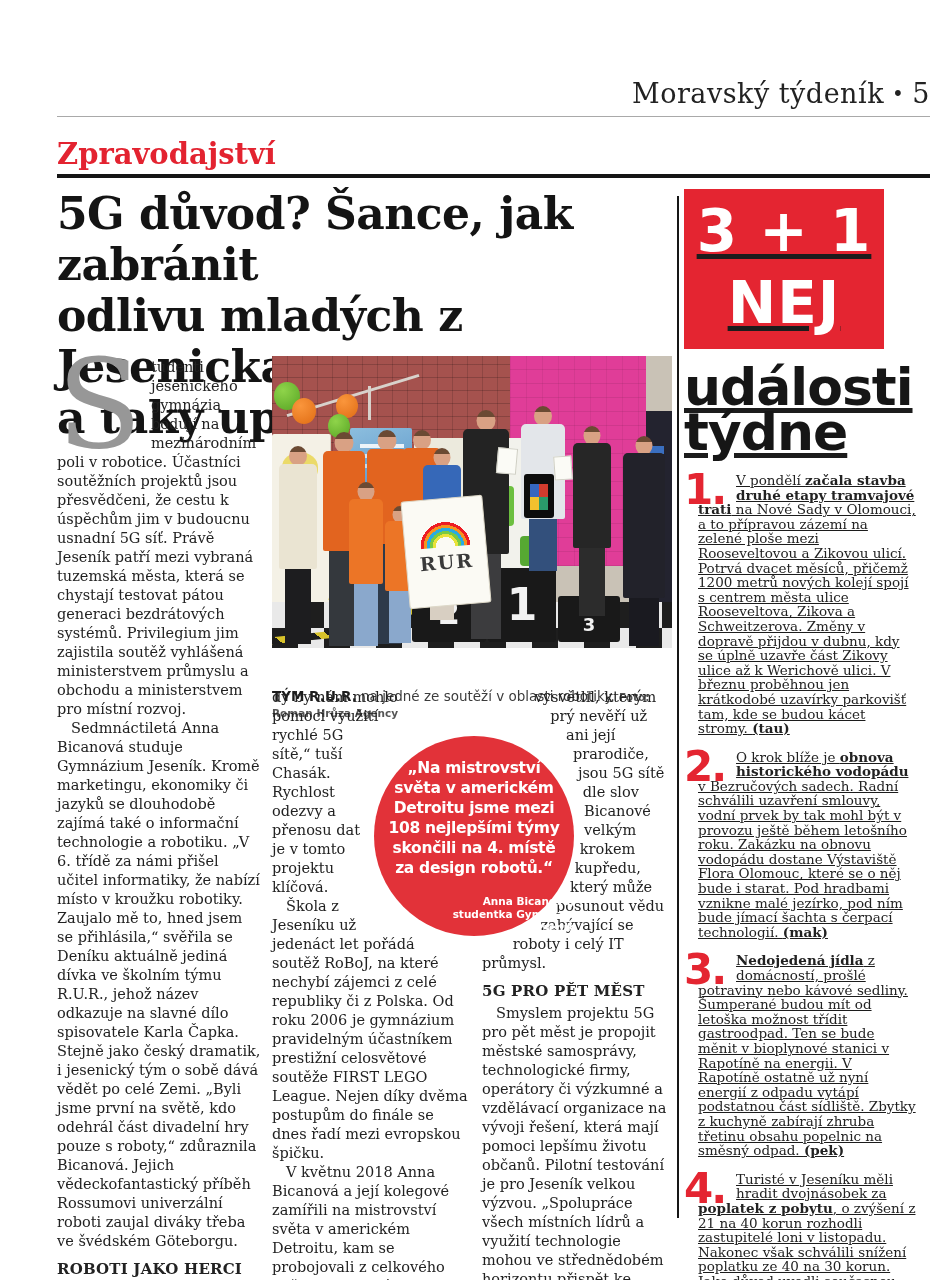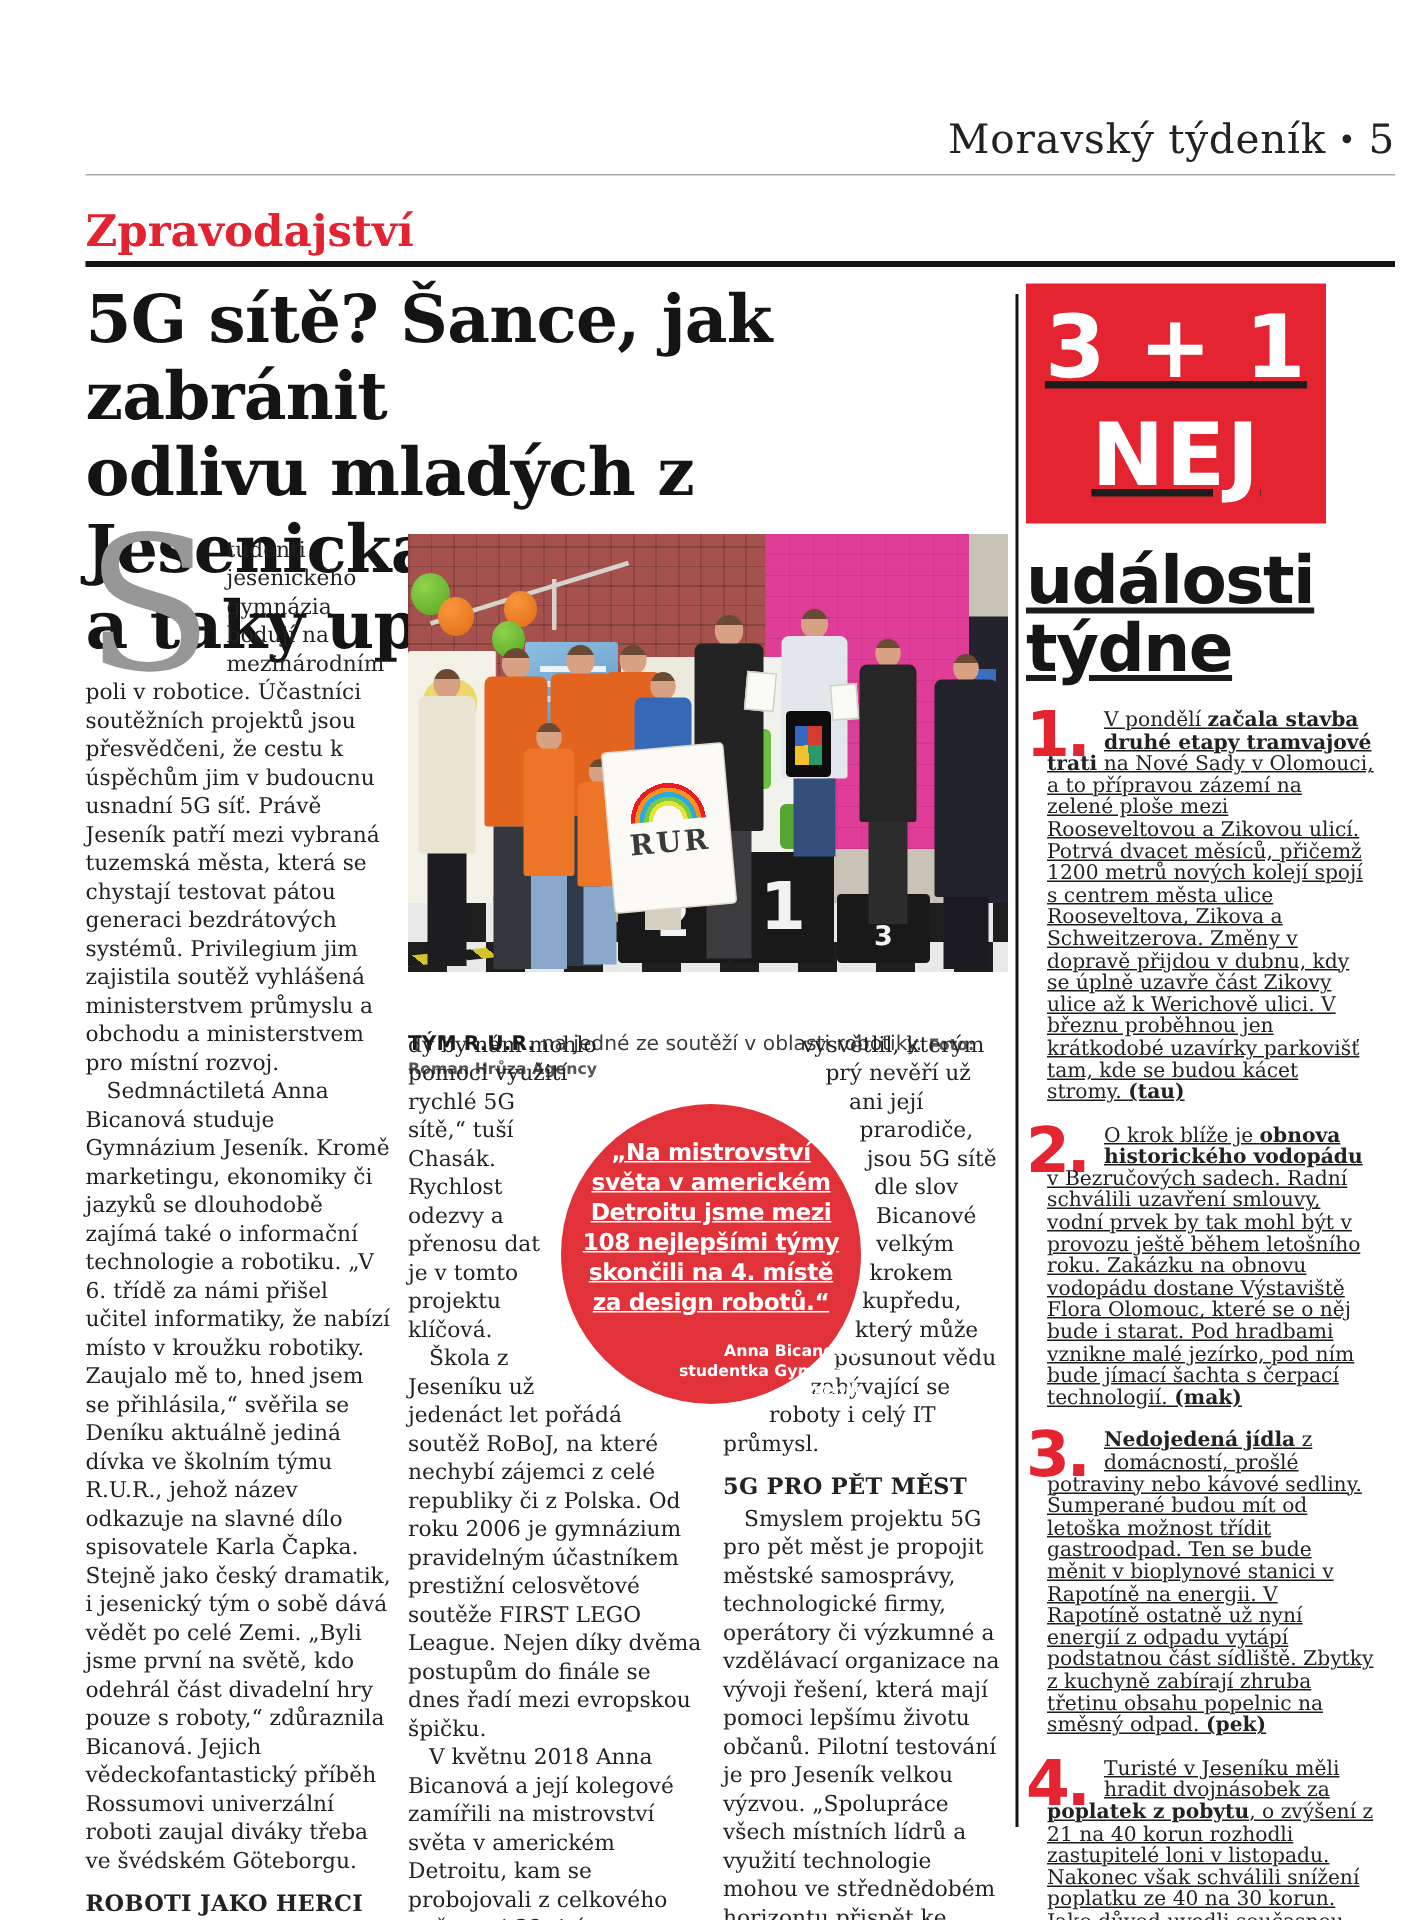--- a/index.html
+++ b/index.html
@@ -29,21 +29,21 @@
   .subhead{font-weight:bold;font-size:15px;margin:9px 0 3px;letter-spacing:.2px;}
   .b{font-weight:bold;}
   .wrap-r{float:right;width:104px;height:206px;margin:44px 0 4px 6px;
           shape-outside:polygon(100% 0,55% 8%,20% 25%,2% 50%,20% 75%,55% 92%,100% 100%);shape-margin:6px;}
   .wrap-l{float:left;width:96px;height:206px;margin:44px 6px 4px 0;
           shape-outside:polygon(0 0,45% 8%,80% 25%,96% 50%,80% 75%,45% 92%,0 100%);shape-margin:6px;}
   
   .quote-circle{position:absolute;left:374px;top:736px;width:200px;height:200px;border-radius:50%;
                 background:#e23239;color:#fff;text-align:center;z-index:5;
                 font-family:"DejaVu Sans",sans-serif;}
-  .quote-lines{padding-top:22px;font-size:15.5px;line-height:20px;font-weight:bold;letter-spacing:-.3px;text-decoration:underline;}
+  .quote-lines{padding-top:22px;font-size:15.5px;line-height:20px;font-weight:bold;letter-spacing:-.3px;}
   .quote-attr{margin-top:17px;font-size:10.5px;line-height:13px;font-weight:bold;text-align:right;}
   
   .photo{position:absolute;left:272px;top:356px;width:400px;height:292px;background:#c9c2b6;overflow:hidden;}
   .photo *{position:absolute;}
   .brick{left:0;top:0;width:238px;height:165px;background:#a5524e;
          background-image:repeating-linear-gradient(0deg,rgba(0,0,0,.18) 0 1px,transparent 1px 13px),
                           repeating-linear-gradient(90deg,rgba(0,0,0,.14) 0 1px,transparent 1px 15px);}
   .pinkwall{left:238px;top:0;width:136px;height:210px;background:#e03d98;
          background-image:repeating-linear-gradient(0deg,rgba(0,0,0,.08) 0 1px,transparent 1px 14px),
                           repeating-linear-gradient(90deg,rgba(0,0,0,.06) 0 1px,transparent 1px 16px);}
@@ -123,21 +123,21 @@
   .caption{position:absolute;left:272px;top:656px;width:404px;font-family:"DejaVu Sans",sans-serif;
            font-size:13.5px;color:#3c3c3c;margin-top:32px;}
   .cap-lead{font-weight:bold;color:#1c1c1c;}
   .cap-credit{font-size:10.5px;font-weight:bold;color:#555;}
   
   .sidebar{position:absolute;left:684px;top:189px;width:246px;text-decoration:underline;}
   .nej-box{width:200px;height:160px;background:#e42531;color:#fff;text-align:center;
            font-family:"DejaVu Sans",sans-serif;font-weight:bold;font-size:58px;line-height:72px;
            letter-spacing:1px;padding-top:6px;box-sizing:border-box;}
   .sb-title{margin:16px 0 0;font-family:"DejaVu Sans",sans-serif;font-weight:bold;
-            font-size:44px;line-height:45px;color:#161616;letter-spacing:-1px;}
+            font-size:52px;line-height:45px;color:#161616;letter-spacing:-1px;}
   .sb-title span{display:block;}
   .sb-items{margin-top:18px;}
   .sb-item{margin-bottom:5px;font-size:13.5px;line-height:14.6px;color:#222;}
   .sb-item p{margin:14px;}
   .sb-num{float:left;width:52px;height:29px;font-family:"DejaVu Sans",sans-serif;font-weight:bold;
           font-size:42px;line-height:34px;color:#e42531;letter-spacing:-2px;}
 </style>
 </head>
 <body>
 
@@ -145,21 +145,21 @@
 
   <div class="masthead">
     <span>Moravský týdeník</span><span class="dot">•</span><span>5</span>
   </div>
   <div class="rule-thin"></div>
 
   <div class="section-label">Zpravodajství</div>
   <div class="rule-thick"></div>
 
   <h1 class="headline">
-    <span>5G sítě? Šance, jak zabránit</span>
+    <span>5G důvod? Šance, jak zabránit</span>
     <span>odlivu mladých z Jesenicka,</span>
     <span>a taky upgradovat roboty</span>
   </h1>
 
   <div class="vrule"></div>
 
   <div class="photo">
     <div class="brick"></div>
     <div class="pinkwall"></div>
     <div class="darkpanel"></div>

